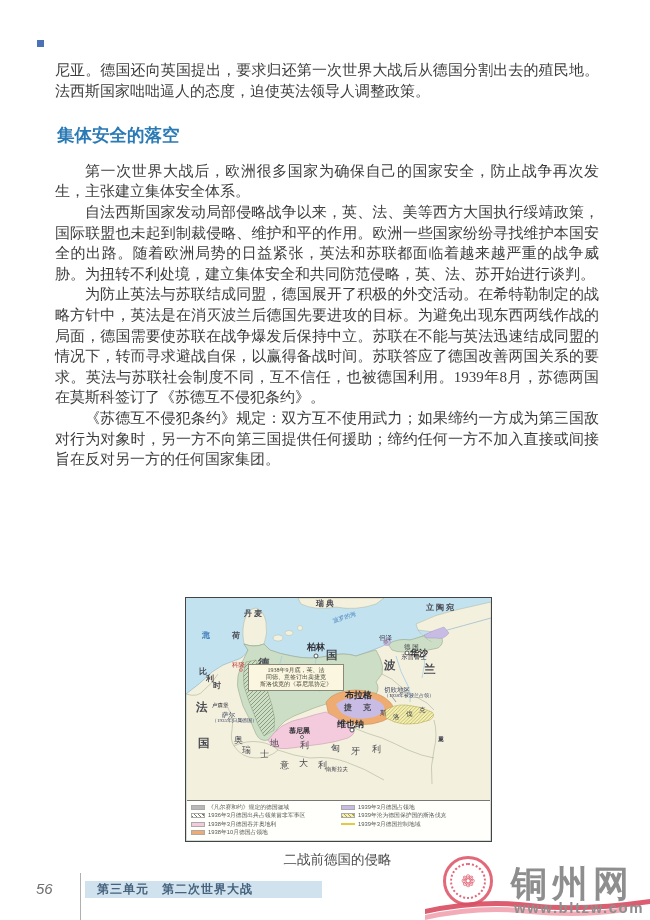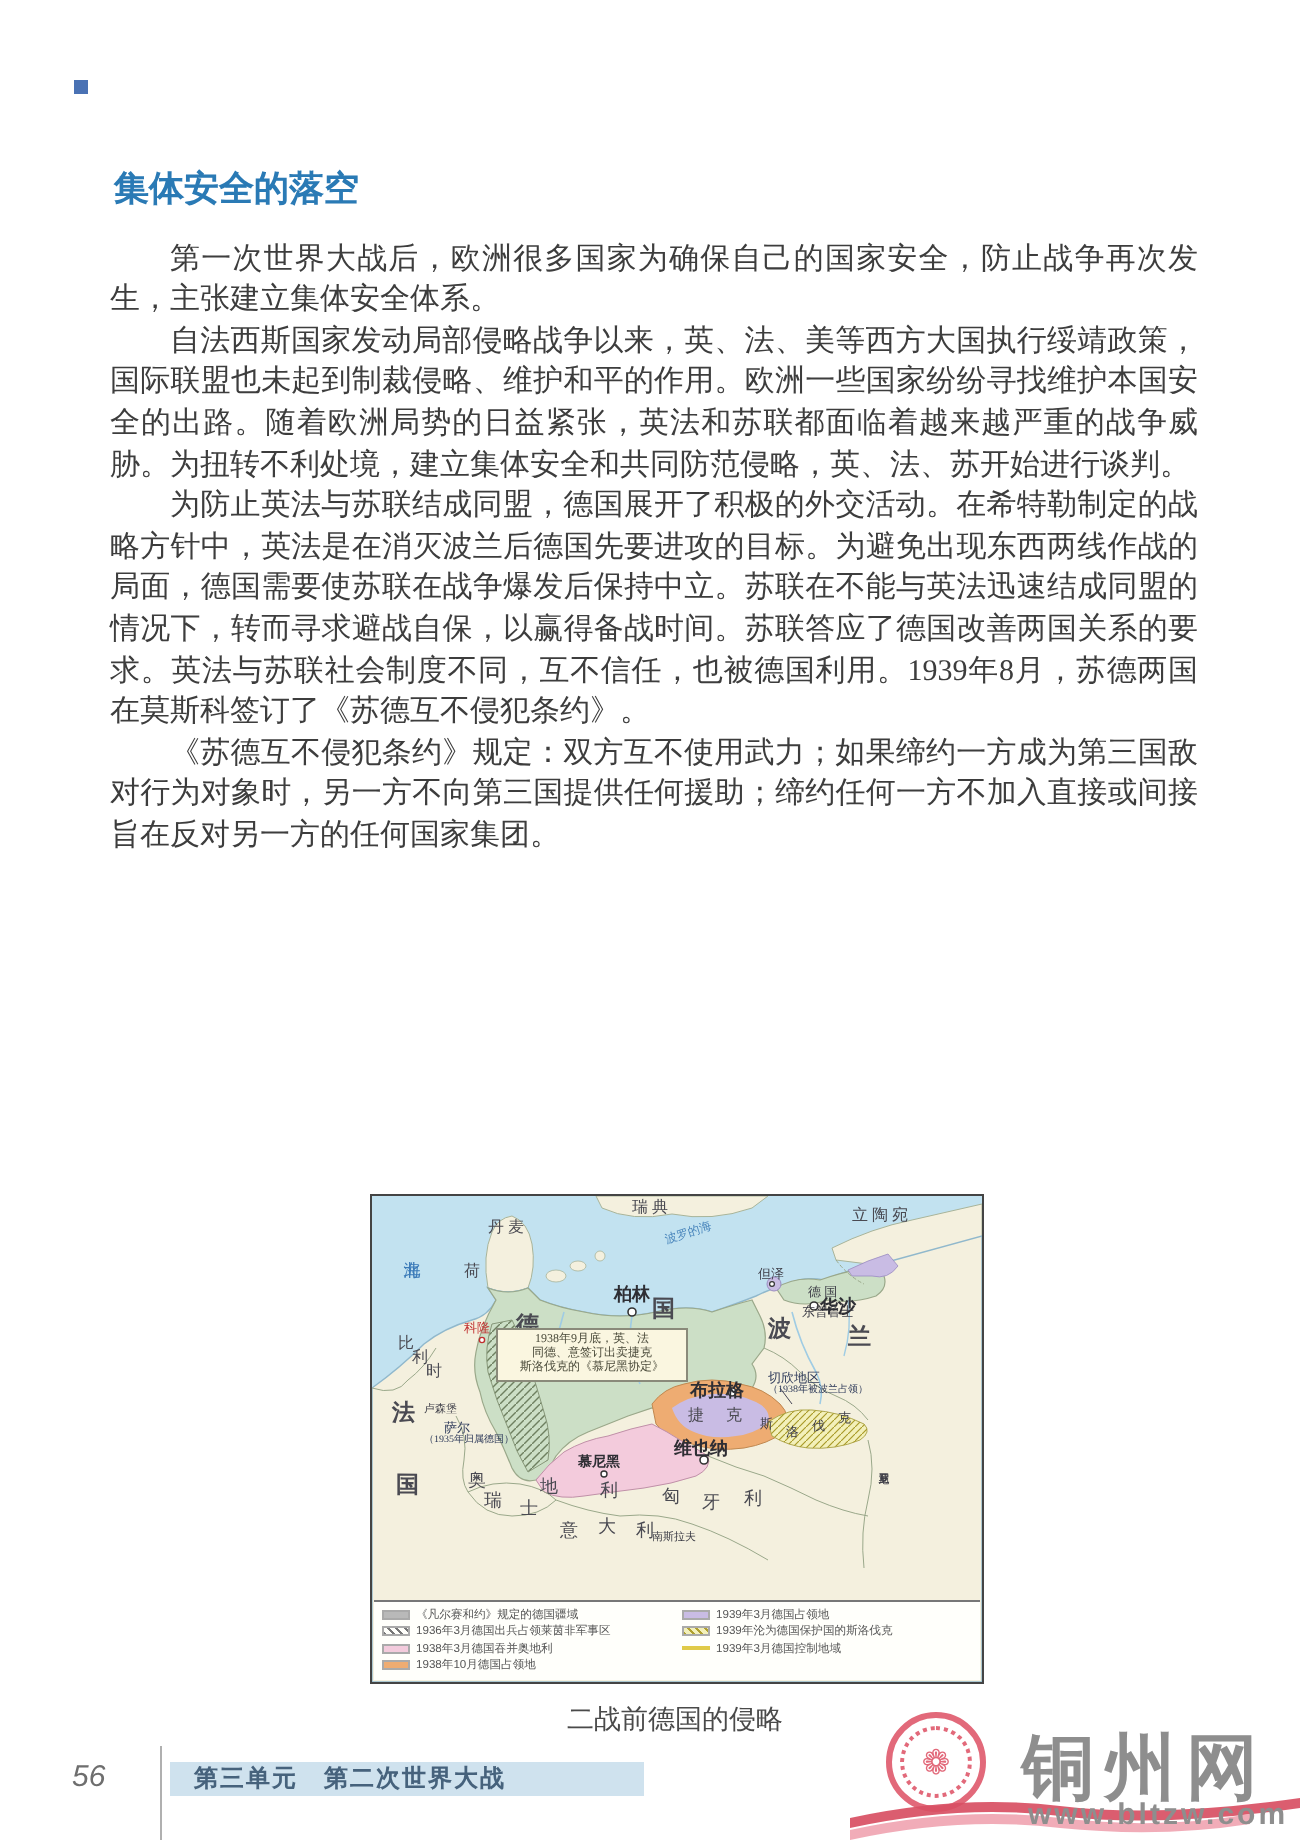--- a/index.html
+++ b/index.html
@@ -12,21 +12,21 @@
   .body-text p.cont{text-indent:0;}
   h2.sec{font-family:"Liberation Sans", sans-serif;color:var(--accent_blue,#2a7ab5);
          font-size:17.5px;font-weight:bold;margin:24px 0 15px 2px;text-indent:0;}
   
   .map{position:absolute;left:185px;top:597px;width:305px;height:243px;border:1px solid #444;
        background:var(--sea,#c2e2f0);overflow:hidden;}
   .map svg{position:absolute;left:0;top:0;}
   .ml{position:absolute;line-height:1;white-space:nowrap;color:#3a3a3a;transform-origin:left top;}
   .ml.country-lg{font-size:11.5px;font-weight:bold;color:#4a4a52;}
   .ml.country-md{font-size:9px;color:#4a4a52;}
-  .ml.country-sm{font-size:8px;color:#4a4a52;}
+  .ml.country-sm{font-size:8px;color:#4a4a52;font-weight:bold;}
   .ml.city{font-size:9px;font-weight:bold;color:#2e2e34;}
   .ml.city-sm{font-size:7px;font-weight:bold;color:#2e2e34;}
   .ml.tiny-dark{font-size:6.5px;color:#3c3c46;}
   .ml.micro{font-size:5.5px;color:#3c3c46;}
   .ml.sea{font-size:8.5px;color:#3a7ab8;}
   .ml.tiny-sea{font-size:6px;color:#4a86bc;}
   .ml.red-city{font-size:6.5px;color:#c03030;}
   .ml.vert{writing-mode:vertical-rl;}
   .anno-box{position:absolute;left:62px;top:66px;width:90px;background:#faf6e0;
             border:0.5px solid #8a8a7a;padding:2px 2px;font-size:6px;line-height:7px;
@@ -73,20 +73,21 @@
   .wm-waves{position:absolute;left:425px;top:893px;}
 </style>
 </head>
 <body>
 
 <div class="page">
 
   <div class="blue-square"></div>
 
   <div class="body-text">
+    <p class="cont">尼亚。德国还向英国提出，要求归还第一次世界大战后从德国分割出去的殖民地。法西斯国家咄咄逼人的态度，迫使英法领导人调整政策。</p>
     <h2 class="sec">集体安全的落空</h2>
     <p>第一次世界大战后，欧洲很多国家为确保自己的国家安全，防止战争再次发生，主张建立集体安全体系。</p>
     <p>自法西斯国家发动局部侵略战争以来，英、法、美等西方大国执行绥靖政策，国际联盟也未起到制裁侵略、维护和平的作用。欧洲一些国家纷纷寻找维护本国安全的出路。随着欧洲局势的日益紧张，英法和苏联都面临着越来越严重的战争威胁。为扭转不利处境，建立集体安全和共同防范侵略，英、法、苏开始进行谈判。</p>
     <p>为防止英法与苏联结成同盟，德国展开了积极的外交活动。在希特勒制定的战略方针中，英法是在消灭波兰后德国先要进攻的目标。为避免出现东西两线作战的局面，德国需要使苏联在战争爆发后保持中立。苏联在不能与英法迅速结成同盟的情况下，转而寻求避战自保，以赢得备战时间。苏联答应了德国改善两国关系的要求。英法与苏联社会制度不同，互不信任，也被德国利用。1939年8月，苏德两国在莫斯科签订了《苏德互不侵犯条约》。</p>
     <p>《苏德互不侵犯条约》规定：双方互不使用武力；如果缔约一方成为第三国敌对行为对象时，另一方不向第三国提供任何援助；缔约任何一方不加入直接或间接旨在反对另一方的任何国家集团。</p>
   </div>
 
   <div class="map" id="map">
     <svg width="305" height="243" viewBox="0 0 305 243">
       <defs>

